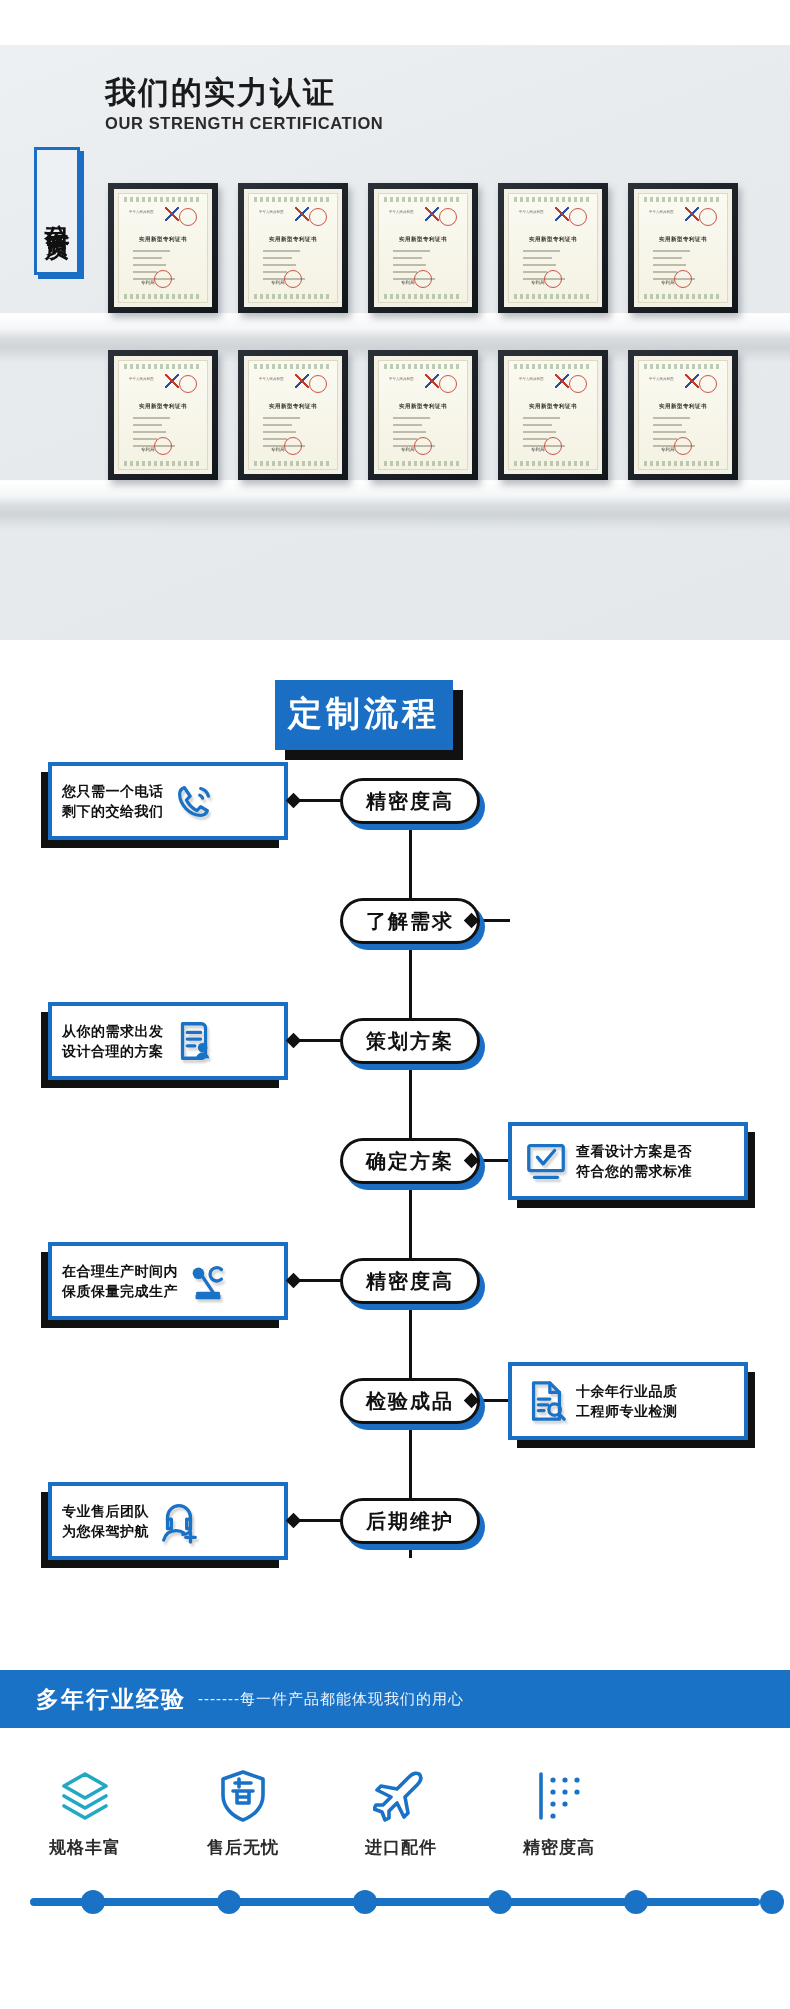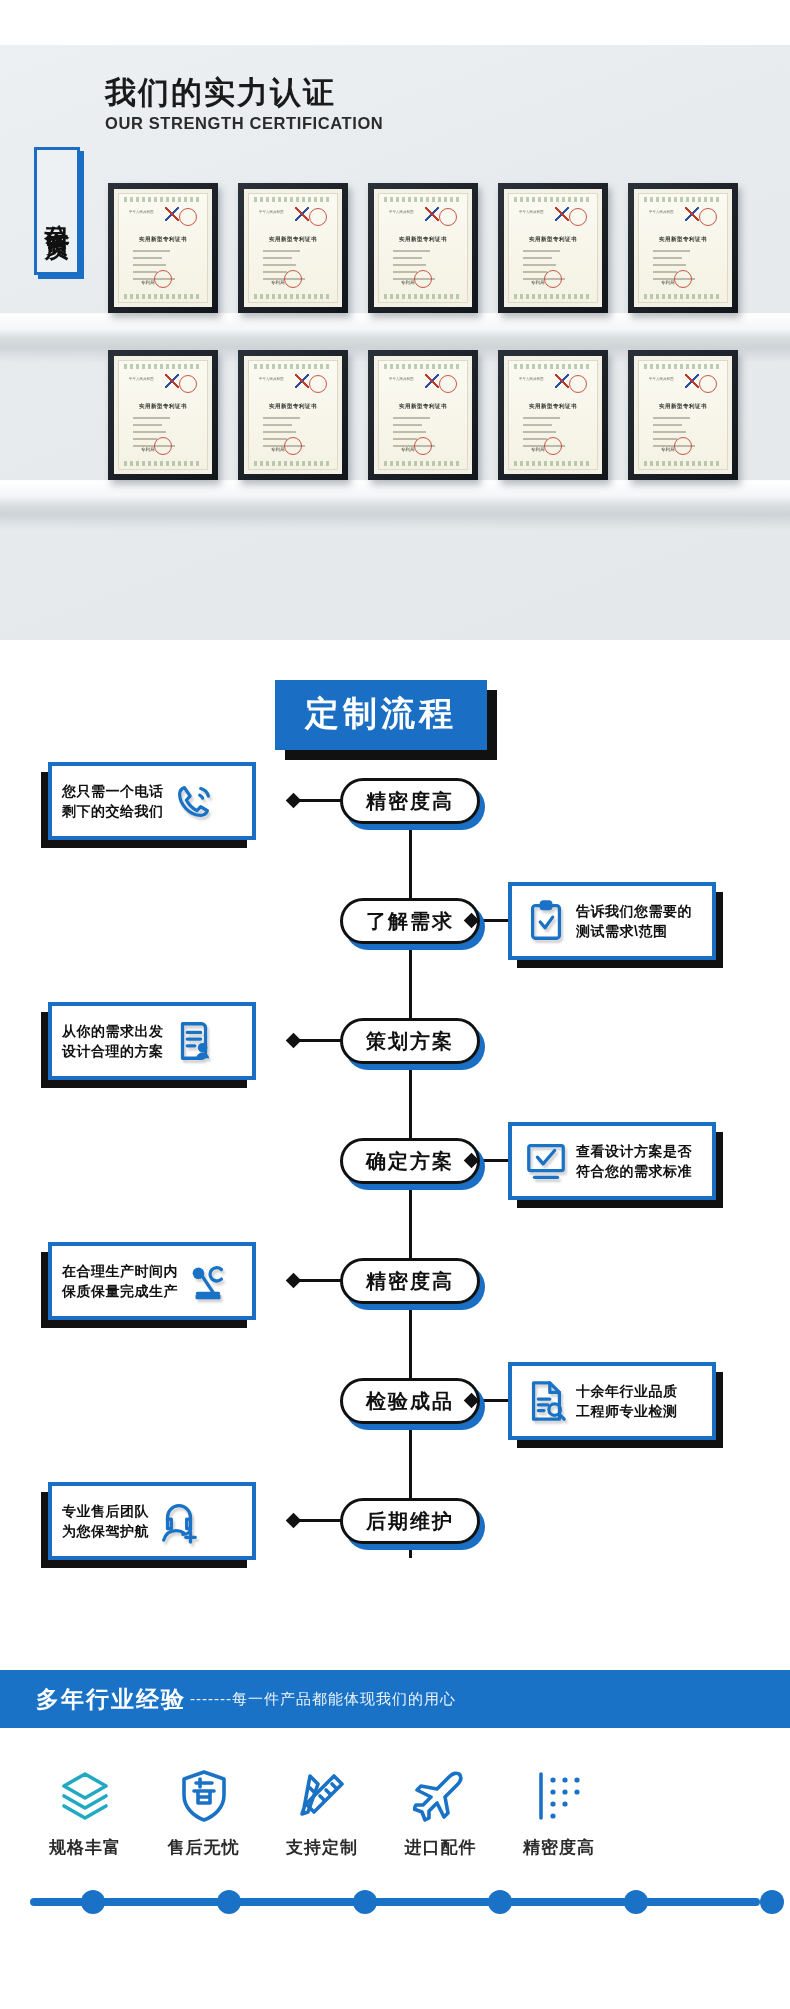--- a/index.html
+++ b/index.html
@@ -113,21 +113,21 @@
   }
   .cert-doc .sig { position:absolute; left:22px; bottom:17px; font-size:4.5px; color:#3a3a33;}
 
   
   .flow-section { position: relative; width: 790px; background:#fff; padding-bottom: 40px; }
   .flow-title-wrap { position: relative; width: 790px; height: 120px; }
   .flow-title {
     position:absolute; left: 275px; top: 40px;
     background:#1a6fc4; color:#fff;
     font-size: 34px; font-weight: 700; letter-spacing: 4px;
-    padding: 11px 30px 13px;
+    padding: 11px 13px 13px;
     box-shadow: 10px 10px 0 0 #111;
   }
 
   .flow-body { position: relative; width: 790px; height: 870px; }
   .spine {
     position:absolute; left: 409px; top: 18px; width: 3px; height: 780px; background:#111;
   }
 
   .node {
     position: absolute; left: 340px;
@@ -136,21 +136,21 @@
     border: 3.5px solid #111;
     border-radius: 23px;
     box-shadow: 5px 6px 0 0 #1a6fc4;
     display:flex; align-items:center; justify-content:center;
     font-size: 20px; font-weight: 700; color:#111; letter-spacing: 2px;
     z-index: 3;
   }
 
   .callout {
     position: absolute;
-    width: 208px; height: 78px;
+    width: 240px; height: 78px;
     background:#fff;
     border: 4px solid #1a6fc4;
     box-shadow: -8px 9px 0 -1px #111;
     display:flex; align-items:center; gap:6px;
     padding: 0 10px;
     z-index: 2;
   }
   .callout.right { box-shadow: 8px 9px 0 -1px #111; }
   .callout-text {
     font-size: 14px; line-height: 1.45; color:#111; font-weight:600; letter-spacing:.5px;
@@ -161,21 +161,21 @@
 
   .connector { position:absolute; height:3px; background:#111; z-index:1; }
   .diamond {
     position:absolute; width:11px; height:11px; background:#111;
     transform: rotate(45deg); z-index: 4;
   }
 
   
   .banner {
     width: 790px; height: 58px; background:#1a72c6;
-    display:flex; align-items:center; padding-left: 36px; gap: 4px;
+    display:flex; align-items:center; padding-left: 36px; gap: 12px;
   }
   .banner-main { font-size: 23px; font-weight: 700; color:#fff; letter-spacing: 2px; }
   .banner-sub { font-size: 15px; color:#eef4fb; letter-spacing: 1px; }
 
   .features {
     width: 644px; background:#fff; padding: 34px 26px 10px;
     display:flex; justify-content: space-between;
   }
   .feature { width: 118px; display:flex; flex-direction:column; align-items:center; gap: 12px; }
   .feature-ico { height: 62px; display:flex; align-items:flex-end; justify-content:center; }
@@ -451,31 +451,20 @@
     <path d="M14 10c-3 1-5 4-5 7 0 11 11 22 22 22 3 0 6-2 7-5l-7-4-4 4c-4-2-9-7-11-11l4-4-6-9z"></path>
     <path d="M31 11a11 11 0 0 1 8 8"></path>
               <path d="M30 18a5 5 0 0 1 3 3"></path>
             </svg>
           </div>
         </div>
         <div class="connector" style="top: 39px; left: 290px; width: 52px;"></div>
         <div class="diamond" style="top: 35px; left: 288px;"></div>
         <div class="node" style="top: 138px;">
           <span>了解需求</span>
-        </div>
-        <div class="callout right" style="top: 122px; left: 508px;">
-          <div class="callout-icon">
-            <svg viewBox="0 0 48 48" fill="none" stroke="#1a72c6" stroke-width="3.4" stroke-linecap="round" stroke-linejoin="round">
-    <rect x="10" y="8" width="28" height="34" rx="3"></rect>
-    <rect x="19" y="4" width="10" height="7" rx="2" fill="#1a72c6"></rect>
-    <path d="M18 25l5 6 8-11"></path>
-            </svg>
-          </div>
-       <div class="callout-text">告诉我们您需要的
-测试需求\范围</div>
         </div>
         <div class="connector" style="top: 159px; left: 478px; width: 32px;"></div>
         <div class="diamond" style="top: 155px; left: 466px;"></div>
         <div class="node" style="top: 258px;">
           <span>策划方案</span>
         </div>
         <div class="callout" style="top: 242px; left: 48px;">
           <div class="callout-text">从你的需求出发
 设计合理的方案</div>
        <div class="callout-icon">
@@ -578,31 +567,20 @@
      <div class="feature-label">规格丰富</div>
       </div>
       <div class="feature">
         <div class="feature-ico">
           <svg width="56" height="56" viewBox="0 0 56 56" fill="none" stroke="#1a72c6" stroke-width="3.6" stroke-linecap="round" stroke-linejoin="round">
     <path d="M28 4 48 11v16c0 12-9 21-20 25C17 48 8 39 8 27V11z"></path>
     <path d="M20 15h16M24 11v8M18 23h20M22 23v12M34 23v12M22 29h12M22 35h12"></path>
           </svg>
         </div>
      <div class="feature-label">售后无忧</div>
-      </div>
-      <div class="feature">
-        <div class="feature-ico">
-          <svg width="56" height="56" viewBox="0 0 56 56" fill="none" stroke="#1a72c6" stroke-width="3.6" stroke-linecap="round" stroke-linejoin="round">
-    <path d="M16 8l8 8L14 44l-6 2 2-6z"></path>
-            <path d="M16 20l5 5"></path>
-    <path d="M40 8l8 8-28 28-8-8z" transform="translate(0,0) scale(1)"></path>
-    <path d="M38 16l4 4M32 22l4 4M26 28l4 4"></path>
-          </svg>
-        </div>
-     <div class="feature-label">支持定制</div>
       </div>
       <div class="feature">
         <div class="feature-ico">
           <svg width="56" height="56" viewBox="0 0 56 56" fill="none" stroke="#1a72c6" stroke-width="3.6" stroke-linecap="round" stroke-linejoin="round">
     <path d="M46 6c3 3 2 7-2 11L32 29l3 16-4 4-7-14-8 8v7l-4 2-3-8-8-3 2-4h7l8-8-14-7 4-4 16 3 12-12c4-4 8-5 11-2z"></path>
           </svg>
         </div>
      <div class="feature-label">进口配件</div>
       </div>
       <div class="feature">

